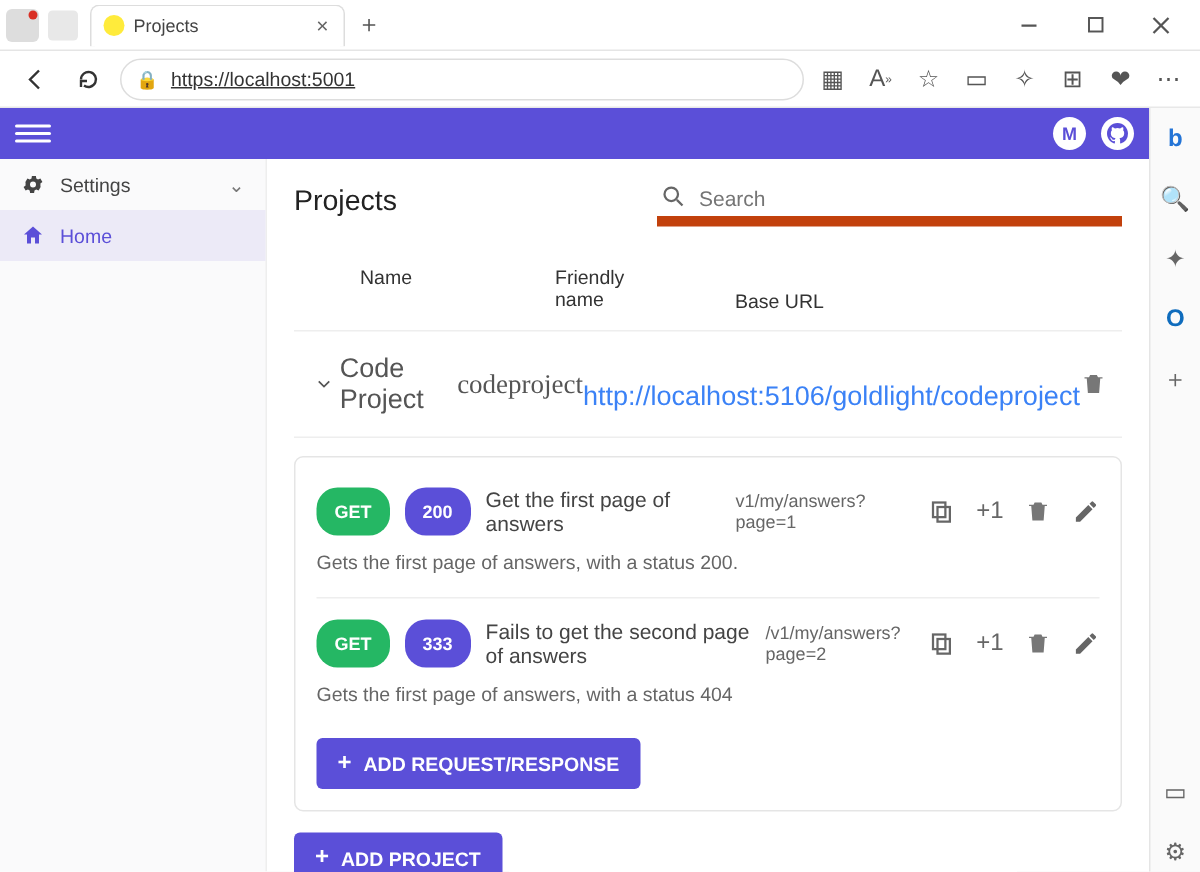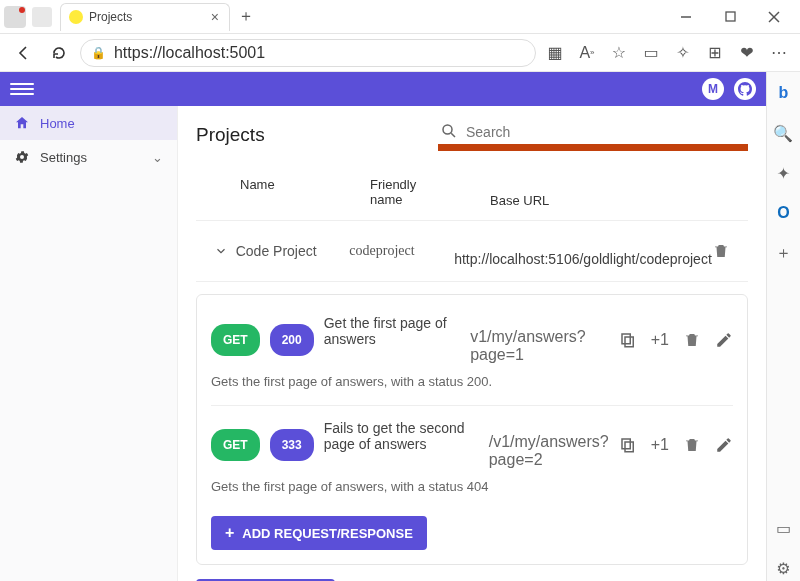--- a/index.html
+++ b/index.html
@@ -15,21 +15,21 @@
   .bulb { width: 14px; height: 14px; background: #ffeb3b; border-radius: 50%; }
   .tab-close { color: #666; font-size: 14px; }
   .newtab { width: 24px; height: 24px; display:flex; align-items:center; justify-content:center; color:#555; font-size:16px; margin-left:4px; }
   .win-controls { margin-left: auto; display:flex; gap: 8px; padding-right:4px; }
   .win-btn { width:36px; height:28px; display:flex; align-items:center; justify-content:center; color:#555; }
 
   .addrbar { height: 38px; background: #fff; display:flex; align-items:center; gap:6px; padding: 0 8px; border-bottom: 1px solid #e8e8e8; }
   .nav-btn { width:30px; height:30px; display:flex; align-items:center; justify-content:center; color:#444; border-radius:4px; }
   .url-field { flex:1; height:28px; border:1px solid #ddd; border-radius:14px; display:flex; align-items:center; padding:0 10px; gap:8px; background:#fff; }
   .lock { color:#777; font-size:12px; }
-  .url-text { font-size:16px; color:#333; }
+  .url-text { font-size:13px; color:#333;text-decoration:underline; }
   .right-icons { display:flex; gap:6px; align-items:center; }
   .ric { width:26px; height:26px; display:flex; align-items:center; justify-content:center; color:#555; border-radius:4px; }
 
   .edge-sidebar { position:absolute; right:0; top:72px; bottom:0; width:34px; background:#fafafa; border-left:1px solid #e5e5e5; display:flex; flex-direction:column; align-items:center; padding-top:8px; gap:14px; }
   .edge-sidebar .ric { color:#666; }
   .edge-sidebar .spacer { flex:1; }
 
   
   .viewport { position:absolute; top:72px; left:0; right:34px; bottom:0; background:#fff; display:flex; flex-direction:column; }
   .appbar { height:34px; background:#5b4fd8; display:flex; align-items:center; padding:0 10px; gap:10px; }
@@ -51,36 +51,36 @@
   .page-title { font-size:19px; font-weight:500; color:#222; }
   .search-wrap { margin-left:auto; display:flex; align-items:flex-end; gap:8px; border-bottom:7px solid #c2410c; padding:4px 2px; width:310px; }
   .search-input { border:none; outline:none; font-size:14px; color:#666; flex:1; }
   .search-icon { color:#666; }
 
   .proj-table { margin-top:26px; }
   .proj-th { display:flex; padding: 0 10px 12px 44px; font-size:13px; color:#333; border-bottom:1px solid #eee; }
   .col-name { width:130px; }
   .col-fn { width:120px; }
   .col-url { flex:1;margin-top:16px; }
-  .proj-row { display:flex; align-items:center; padding: 14px 10px 14px 10px; border-bottom:1px solid #eee; font-size:14px; color:#555; }
+  .proj-row { display:flex; align-items:center; padding: 14px 10px 14px 10px; border-bottom:1px solid #eee; font-size:18px; color:#555; }
   .expander { width:34px; display:flex; justify-content:center; color:#666; }
   .proj-row .col-name { width:130px; }
   .proj-row .col-fn { width:120px;font-family:Liberation Serif, serif; }
-  .proj-row .col-url { flex:1; color:#404040; }
+  .proj-row .col-url { flex:1; color:#3b82f6; }
   .trash { color:#777; width:30px; text-align:center; }
 
   .rr-list { margin: 12px 0 0 0; border:1px solid #e5e5e5; border-radius:6px; padding: 12px 14px 14px 14px; }
   .rr-item { padding: 8px 0 10px 0; }
   .rr-top { display:flex; align-items:center; gap:10px; }
   .pill { border-radius: 14px; height:26px; padding: 16px 12px; display:flex; align-items:center; color:#fff; font-size:12px; font-weight:600; }
   .pill.get { background:#25b764; }
   .pill.code { background:#5b4fd8; }
   .rr-text { display:flex; flex-direction:row; }
   .rr-title { font-size:14px; color:#444; }
-  .rr-path { font-size:16px; color:#666; margin-top:13px; }
+  .rr-path { font-size:12px; color:#666; margin-top:2px; }
   .rr-actions { margin-left:auto; display:flex; gap:14px; align-items:center; color:#666; }
   .rr-desc { font-size:13px; color:#666; margin-top:10px; }
   .divider { height:1px; background:#eee; margin: 6px 0; }
 
   .btn { height:34px; border-radius:4px; background:#5b4fd8; color:#fff; border:none; display:inline-flex; align-items:center; gap:8px; padding:0 14px; font-size:13px; font-weight:600; cursor:pointer; }
   .btn .plus { font-size:16px; line-height:1; }
   .btn.add-rr { margin-top:12px; }
   .btn.add-proj { margin-top:14px; }
 
   svg { display:block; }
@@ -172,32 +172,32 @@
       <div class="ghlogo">
         <svg width="14" height="14" viewBox="0 0 16 16">
             <path fill="#5b4fd8" d="M8 0C3.58 0 0 3.58 0 8c0 3.54 2.29 6.53 5.47 7.59.4.07.55-.17.55-.38 0-.19-.01-.82-.01-1.49-2.01.37-2.53-.49-2.69-.94-.09-.23-.48-.94-.82-1.13-.28-.15-.68-.52-.01-.53.63-.01 1.08.58 1.23.82.72 1.21 1.87.87 2.33.66.07-.52.28-.87.51-1.07-1.78-.2-3.64-.89-3.64-3.95 0-.87.31-1.59.82-2.15-.08-.2-.36-1.02.08-2.12 0 0 .67-.21 2.2.82a7.5 7.5 0 0 1 4 0c1.53-1.04 2.2-.82 2.2-.82.44 1.1.16 1.92.08 2.12.51.56.82 1.27.82 2.15 0 3.07-1.87 3.75-3.65 3.95.29.25.54.73.54 1.48 0 1.07-.01 1.93-.01 2.2 0 .21.15.46.55.38A8 8 0 0 0 16 8c0-4.42-3.58-8-8-8z"></path>
           </svg>
       </div>
     </div>
   </div>
 
   <div class="app-body">
     <div class="sidenav">
-      <div class="nav-item active">
-        <svg class="nav-icon" viewBox="0 0 24 24" width="16" height="16">
-            <path fill="currentColor" d="M12 3l9 8h-3v9h-4v-6H10v6H6v-9H3z"></path>
-          </svg>
-        <span>Home</span>
-      </div>
       <div class="nav-item">
         <svg class="nav-icon" viewBox="0 0 24 24" width="16" height="16">
             <path fill="currentColor" d="M19.4 13a7.5 7.5 0 000-2l2-1.6-2-3.4-2.4 1a7.4 7.4 0 00-1.7-1l-.4-2.6h-4l-.4 2.6a7.4 7.4 0 00-1.7 1l-2.4-1-2 3.4L4.6 11a7.5 7.5 0 000 2l-2 1.6 2 3.4 2.4-1c.5.4 1.1.7 1.7 1l.4 2.6h4l.4-2.6c.6-.3 1.2-.6 1.7-1l2.4 1 2-3.4zM12 15a3 3 0 110-6 3 3 0 010 6z"></path>
           </svg>
         <span>Settings</span>
         <span class="chev">⌄</span>
+      </div>
+      <div class="nav-item active">
+        <svg class="nav-icon" viewBox="0 0 24 24" width="16" height="16">
+            <path fill="currentColor" d="M12 3l9 8h-3v9h-4v-6H10v6H6v-9H3z"></path>
+          </svg>
+        <span>Home</span>
       </div>
     </div>
 
     <div class="content">
       <div class="hdr-row">
         <div class="page-title">Projects</div>
         <div class="search-wrap">
           <span class="search-icon">
             <svg width="18" height="18" viewBox="0 0 24 24">
                 <circle cx="10" cy="10" r="6" fill="none" stroke="#666" stroke-width="2"></circle>

